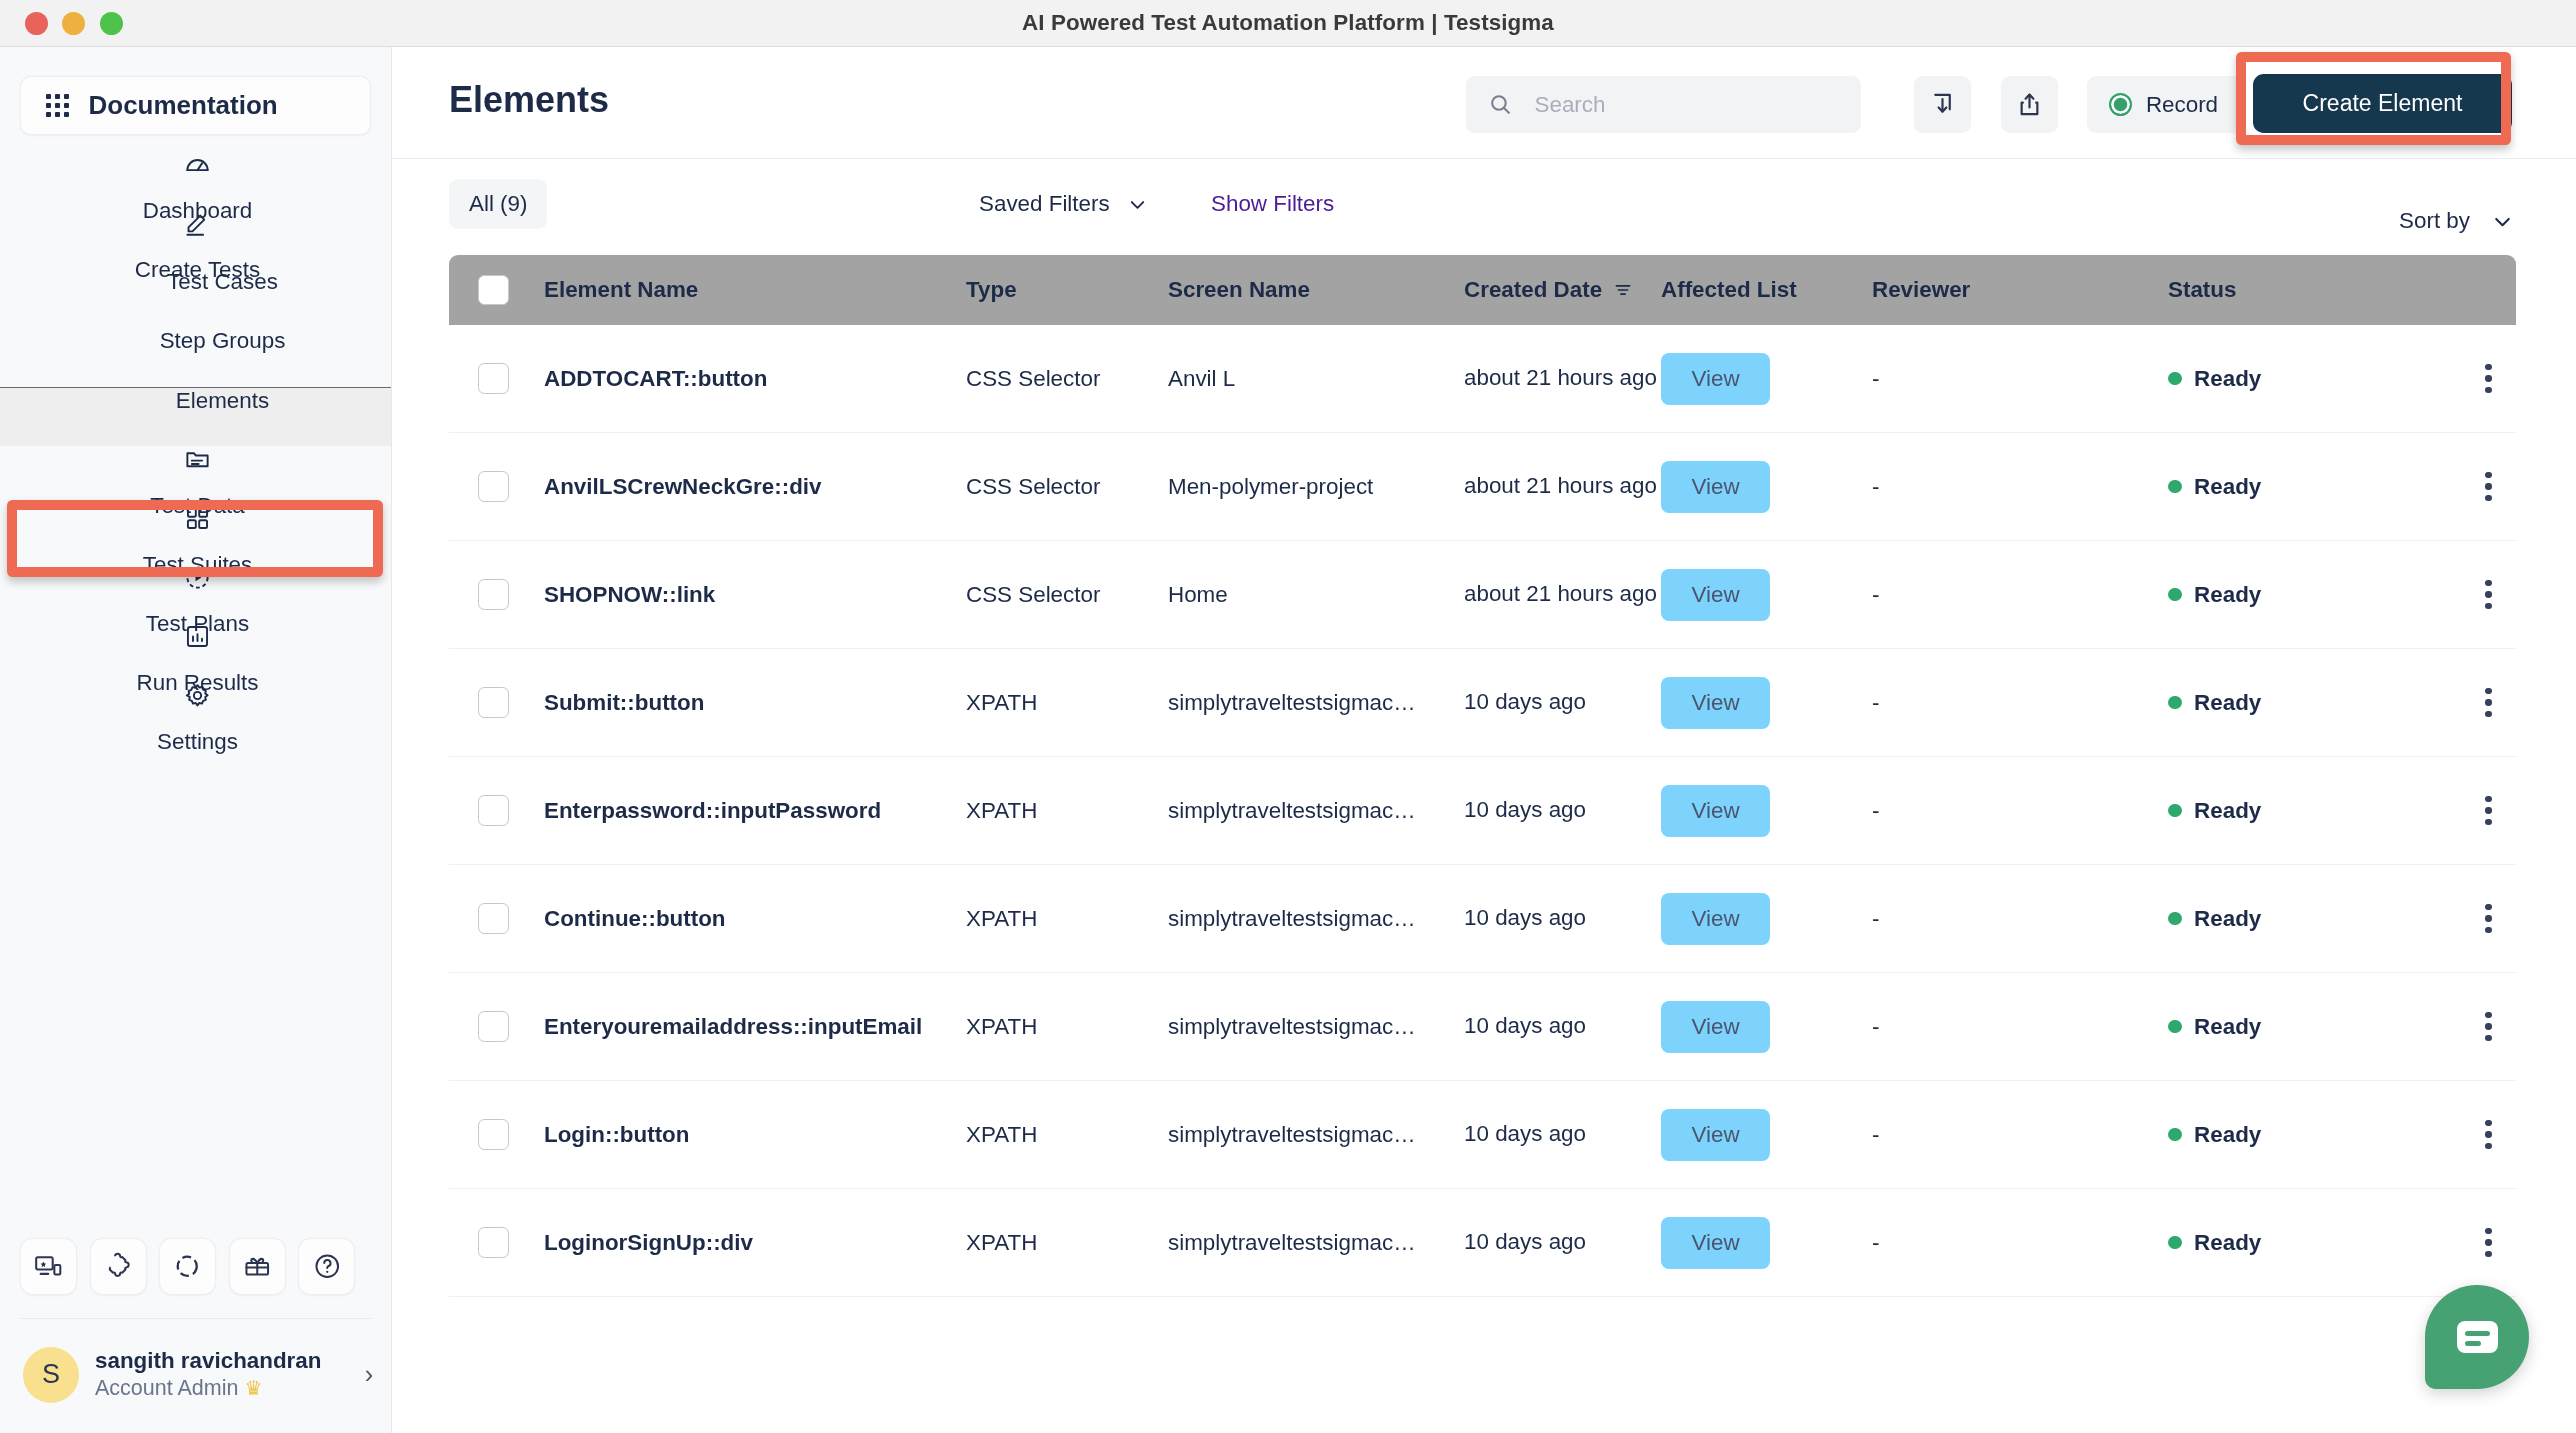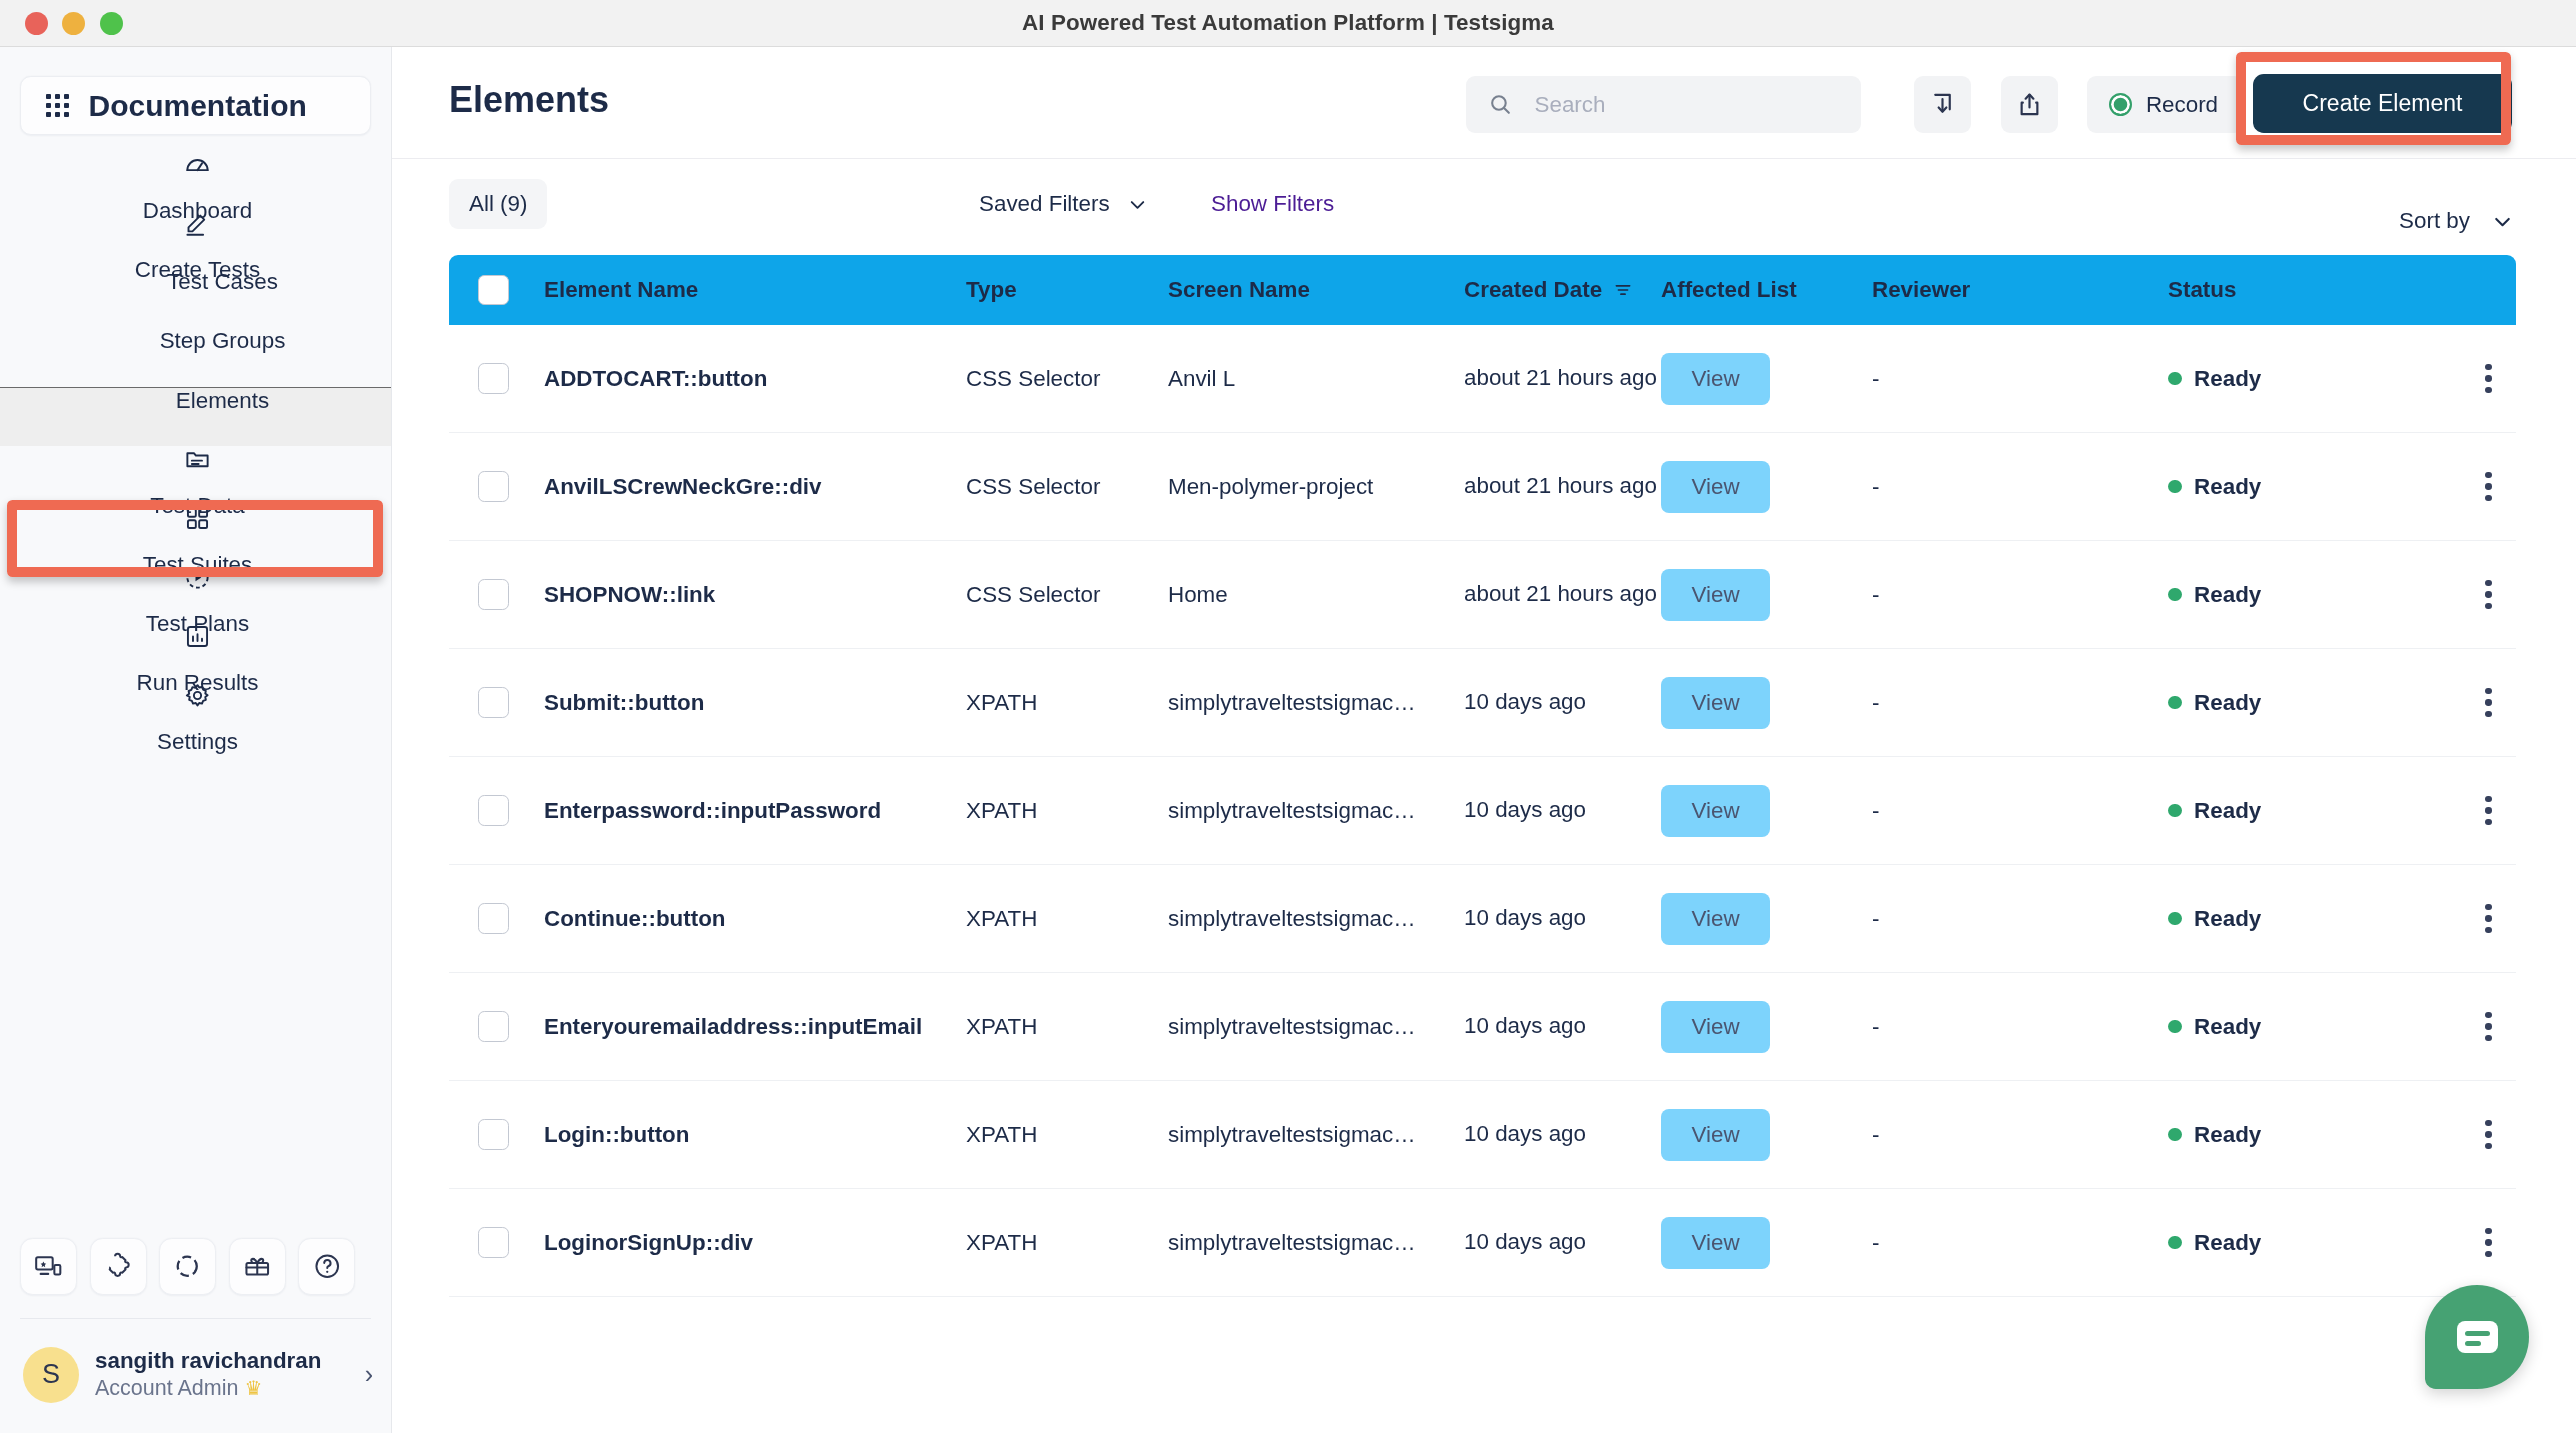--- a/index.html
+++ b/index.html
@@ -35,21 +35,21 @@
   }
   .brand { display: flex; align-items: center; gap: 16px; padding: 29px 0 0 27px; }
   .brand-word { font-size: 38px; font-style: italic; font-weight: bold; color: #16384f; letter-spacing: -0.9px; }
 
   .doc-card {
     margin: 29px 20px 0 20px; height: 59px; border-radius: 10.8px;
     background: #fdfdfe; border: 0.9px solid #eceef2;
     box-shadow: 0 0.9px 1.8px rgba(20,40,70,.05);
     display: flex; align-items: center; padding-left: 25px; gap: 20px;
   }
-  .doc-label { font-size: 30px; font-weight: bold; color: #1d2b48; }
+  .doc-label { font-size: 26px; font-weight: bold; color: #1d2b48; }
   .grid-icon { display: grid; grid-template-columns: repeat(3, 4.5px); gap: 4.5px; }
   .grid-icon i { width: 4.5px; height: 4.5px; background: #1d2b48; border-radius: 0.9px; display: block; }
 
   .navlist { margin-top: 16px; }
   .nav-item {
     height: 59px; display: flex; align-items: center; gap: 20px;
     padding-left: 27px; padding-right: 23px; cursor: pointer; position: relative; flex-direction: column;
   }
   .nav-item .nav-label { font-size: 22.4px; color: #1d2b48; }
   .nav-item.sub { padding-left: 77px; }
@@ -145,21 +145,21 @@
   }
   .sortby {
     position: absolute; right: 61px; top: 37px; height: 50px; display: flex; align-items: center; gap: 20px; cursor: pointer;
   }
   .sortby span { font-size: 22.4px; color: #1d2b48; }
 
   
   .table { position: absolute; left: 57px; top: 208px; width: 2067px; }
   .thead {
     display: flex; align-items: center; height: 70px;
-    background: #0ea5e9; border-radius: 9px 9px 0 0;
+    background: #a3a3a3; border-radius: 9px 9px 0 0;
   }
   .thead .th { font-size: 22.4px; font-weight: bold; color: #1d2b48; display: flex; align-items: center; gap: 10.8px; }
   .trow { display: flex; align-items: center; height: 108px; border-bottom: 0.9px solid #eef0f3; background: #fff; }
   .trow .td { font-size: 22.4px; color: #1d2b48; }
 
   .c-check { width: 95px; padding-left: 29px; flex: 0 0 95px; }
   .c-name  { width: 422px; flex: 0 0 422px; }
   .c-type  { width: 202px; flex: 0 0 202px; }
   .c-screen{ width: 296px; flex: 0 0 296px; }
   .c-date  { width: 197px; flex: 0 0 197px; }

